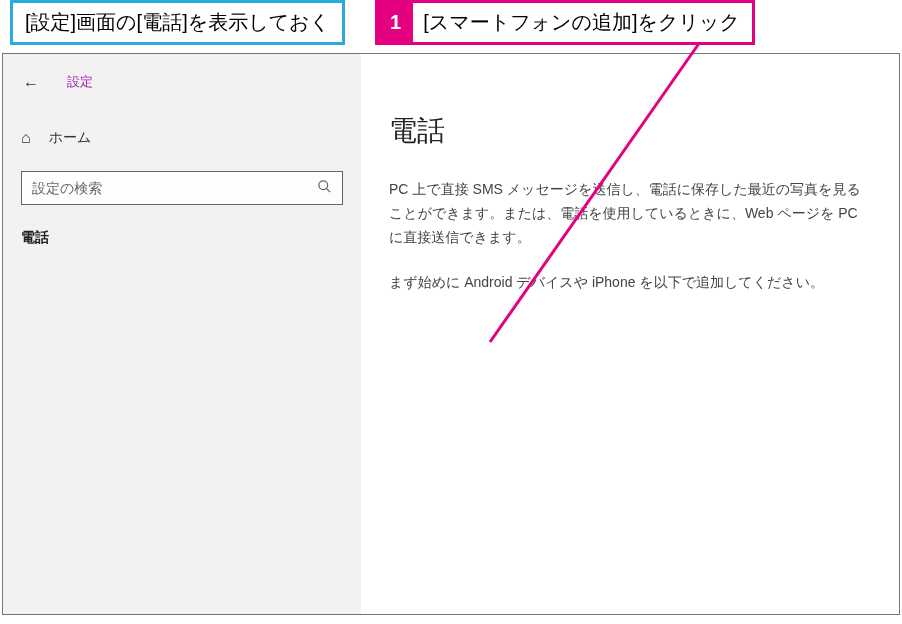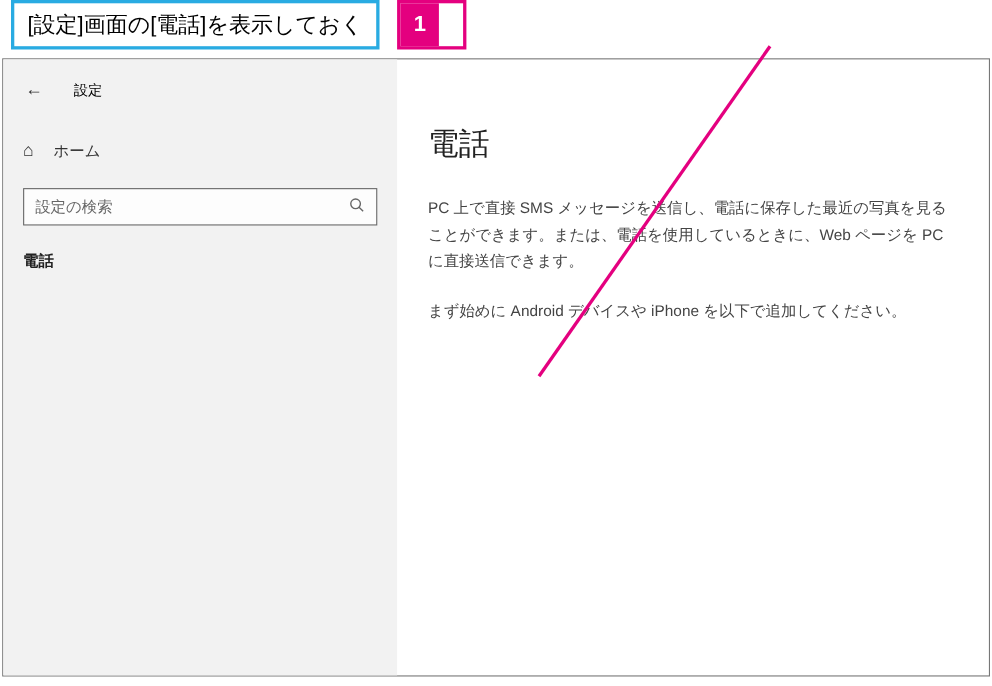--- a/index.html
+++ b/index.html
@@ -7,21 +7,21 @@
       font-family: "Yu Gothic UI", "Meiryo", sans-serif;
       width: 902px;
       height: 624px;
       background: #fff;
       position: relative;
     }
     
     
     .annotations {
       display: flex;
-      gap: 16px;
+      gap: 30px;
       padding: 0 10px;
       margin-bottom: 8px;
       position: relative;
       z-index: 10;
     }
     .anno-box {
       padding: 6px 12px;
       font-size: 20px;
       font-weight: normal;
       white-space: nowrap;
@@ -81,21 +81,21 @@
       padding: 4px 20px 20px 20px;
     }
     .back-btn {
       font-size: 16px;
       color: #333;
       margin-right: 28px;
       cursor: pointer;
     }
     .title-text {
       font-size: 13px;
-      color: #000000;
+      color: #a21caf;
     }
     
     .home-row {
       display: flex;
       align-items: center;
       padding: 18px 20px 18px 18px;
       cursor: pointer;
     }
     .home-icon {
       font-size: 16px;
@@ -180,20 +180,21 @@
   </style>
 </head>
 <body>
 
 <div class="annotations">
   <div class="anno-box anno-blue">
     <span>[設定]画面の[電話]を表示しておく</span>
   </div>
   <div class="anno-box anno-pink">
     <span class="anno-pink-num">1</span>
+    <span>[スマートフォンの追加]をクリック</span>
   </div>
 </div>
 
 <svg class="arrow-line" width="902" height="624" style="top:0;left:0;position:absolute;">
   <line x1="700" y1="42" x2="490" y2="342" stroke="#e4007f" stroke-width="3"></line>
 </svg>
 
 <div class="settings-window">
   <div class="sidebar">
     <div class="title-row">

